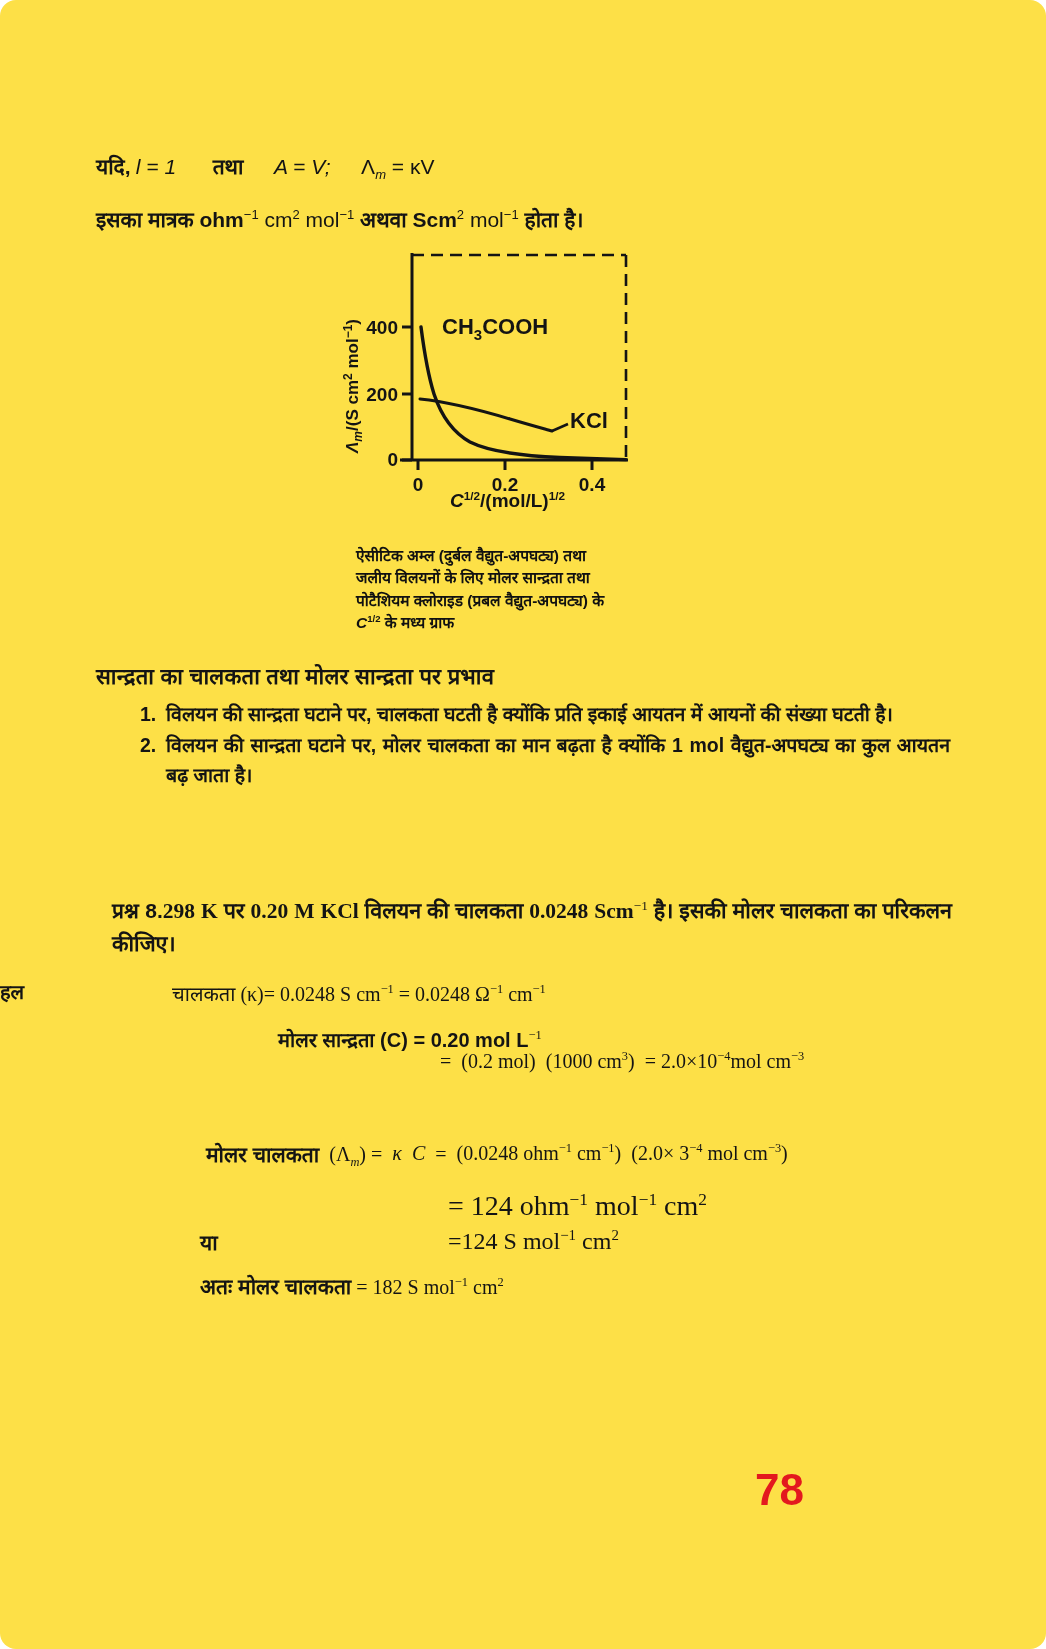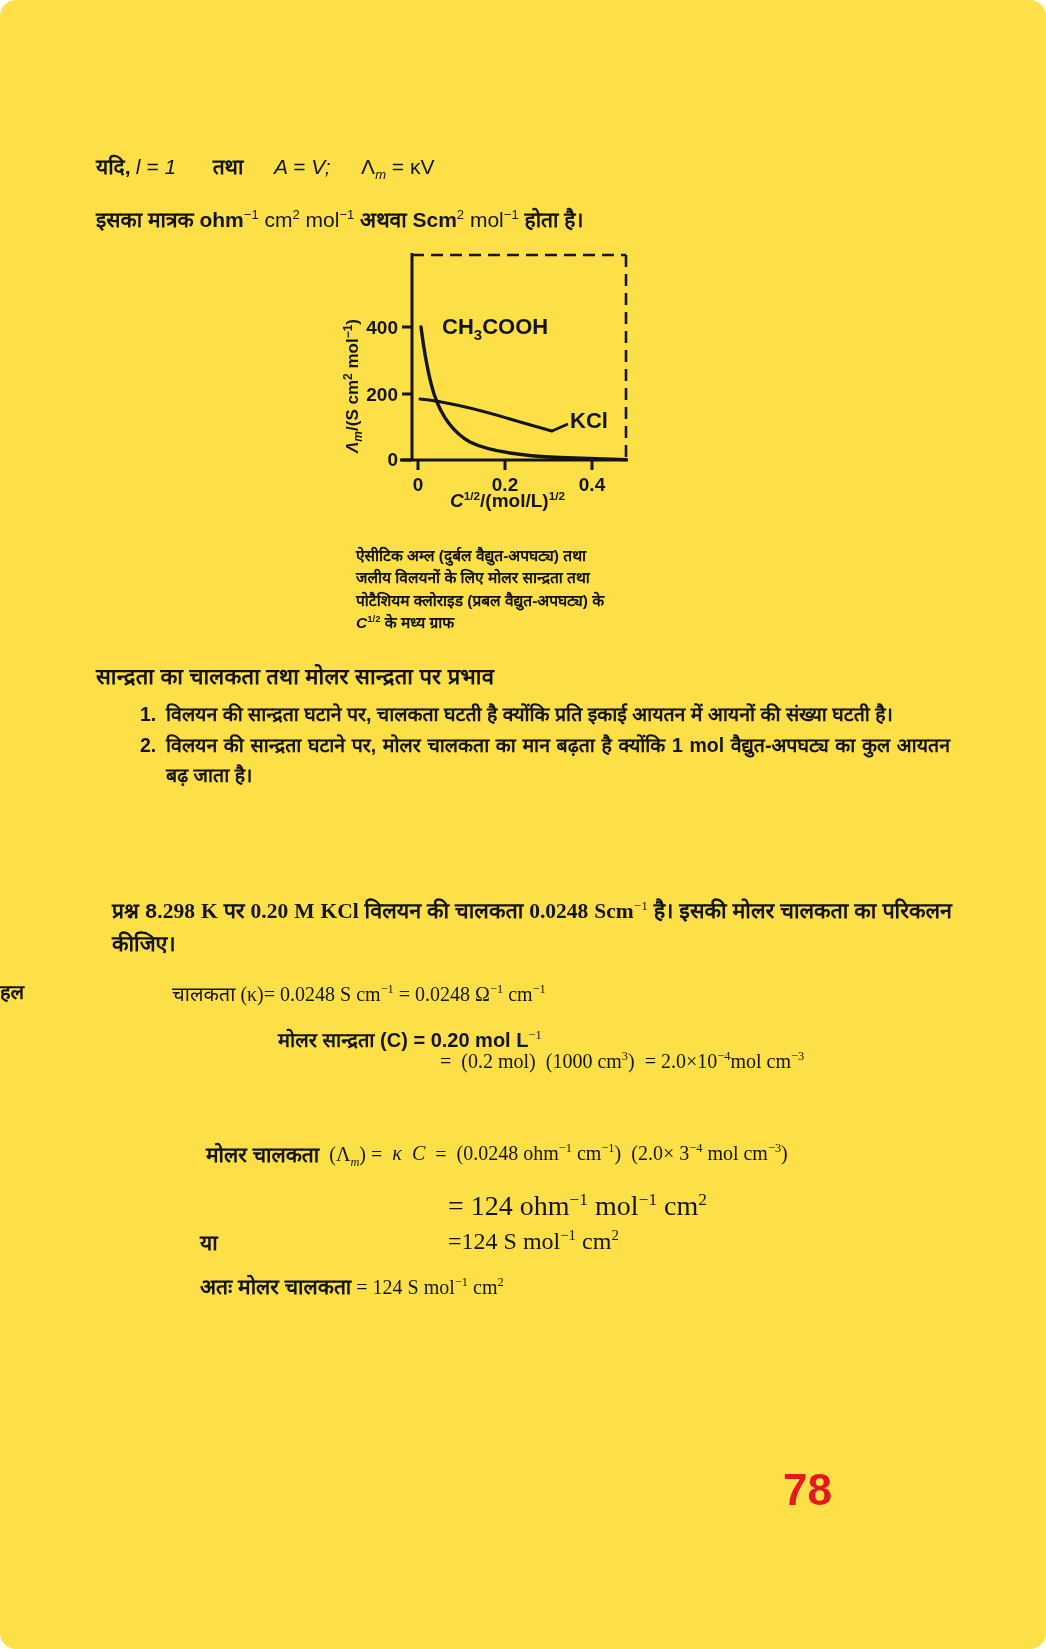--- a/index.html
+++ b/index.html
@@ -208,21 +208,20 @@
   }
 
   
   #page-number {
     position: absolute;
     left: 755px; top: 1465px;
     font-family: "Liberation Sans", sans-serif;
     font-weight: 700;
     font-size: 44px;
     color: #e3191e;
-    margin-left: 28px;
   }
 
   .tick-label {
     font-family: "Liberation Sans", sans-serif;
     font-weight: 700;
   }
 </style>
 </head>
 <body>
 
@@ -358,18 +357,18 @@
     <span>= 124 ohm</span><sup>−1</sup><span> mol</span><sup>−1</sup><span> cm</span><sup>2</sup>
   </div>
 
   <div id="sol-or">या</div>
 
   <div id="sol-res2">
     <span>=124 S mol</span><sup>−1</sup><span> cm</span><sup>2</sup>
   </div>
 
   <div id="sol-final">
-    <span class="lead">अतः मोलर चालकता</span><span> = 124 S mol</span><sup>−1</sup><span> cm</span><sup>2</sup>
+    <span class="lead">अतः मोलर चालकता</span><span> = 182 S mol</span><sup>−1</sup><span> cm</span><sup>2</sup>
   </div>
 
   <div id="page-number">78</div>
 
 </div>
 
 </body></html>

